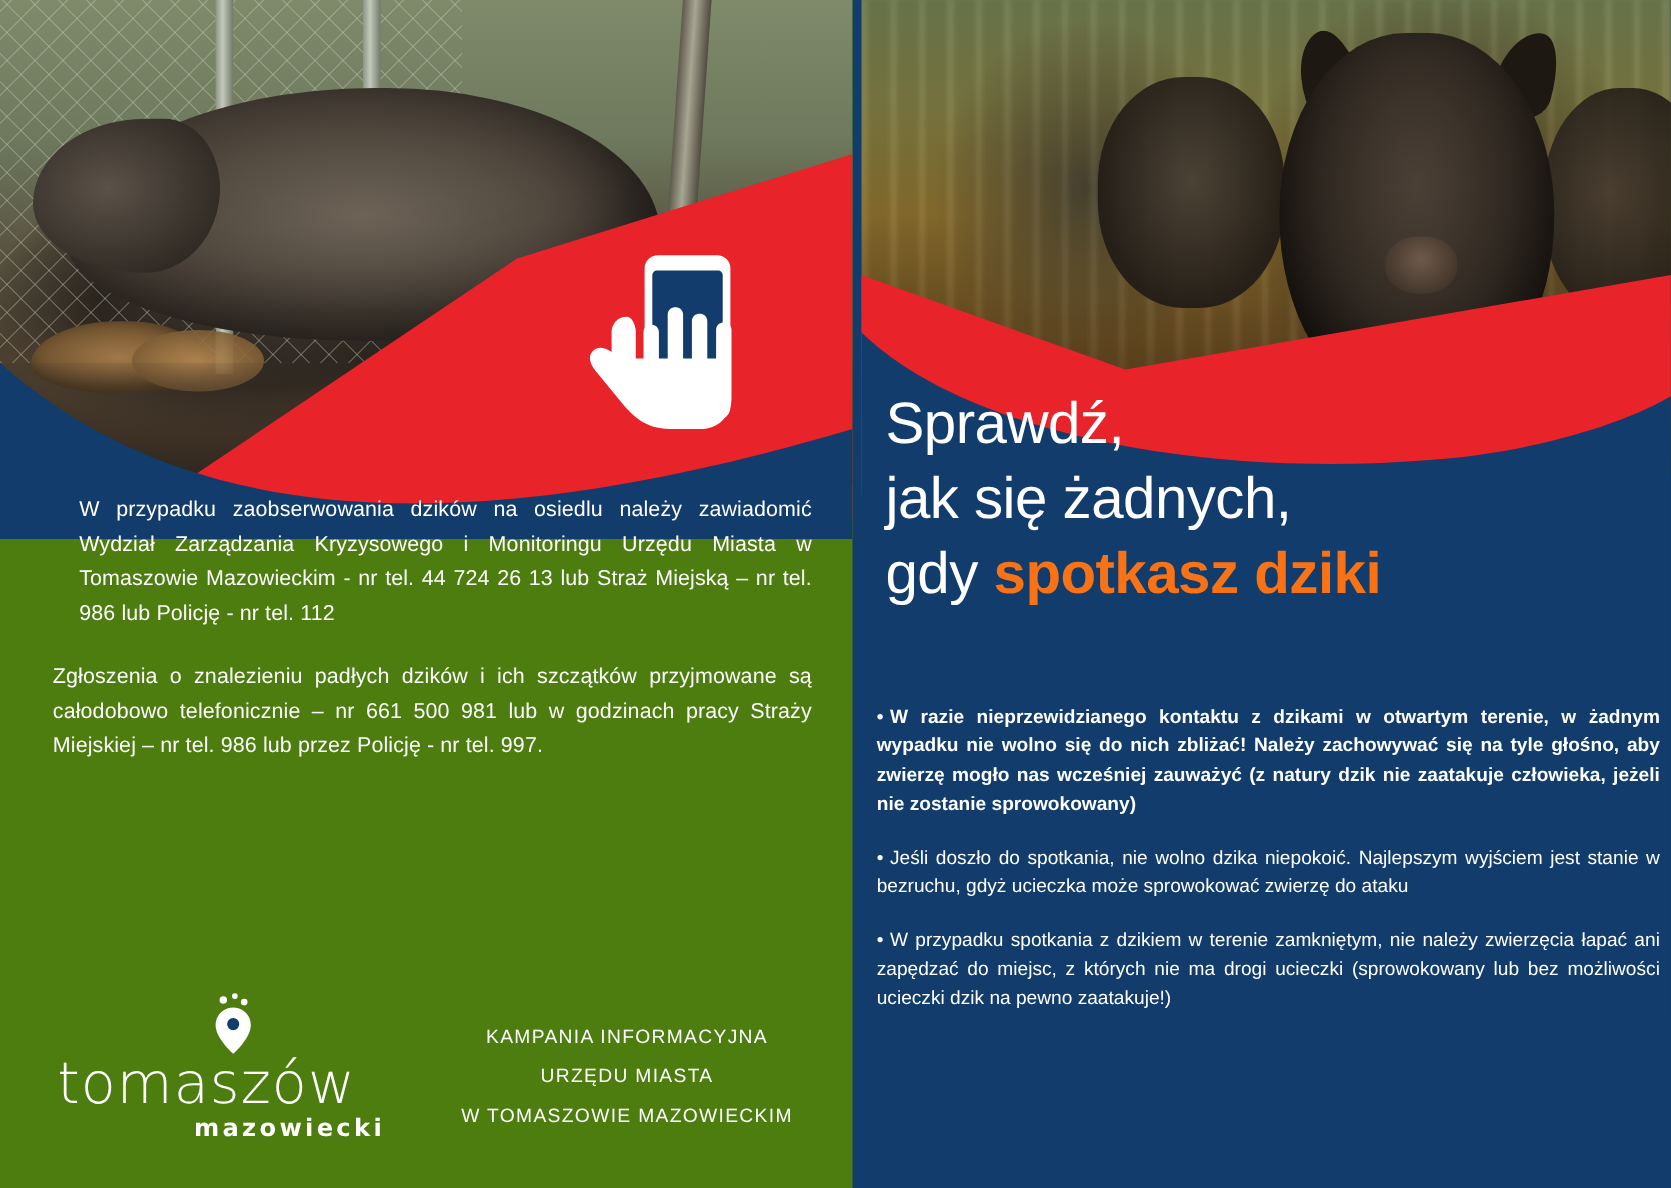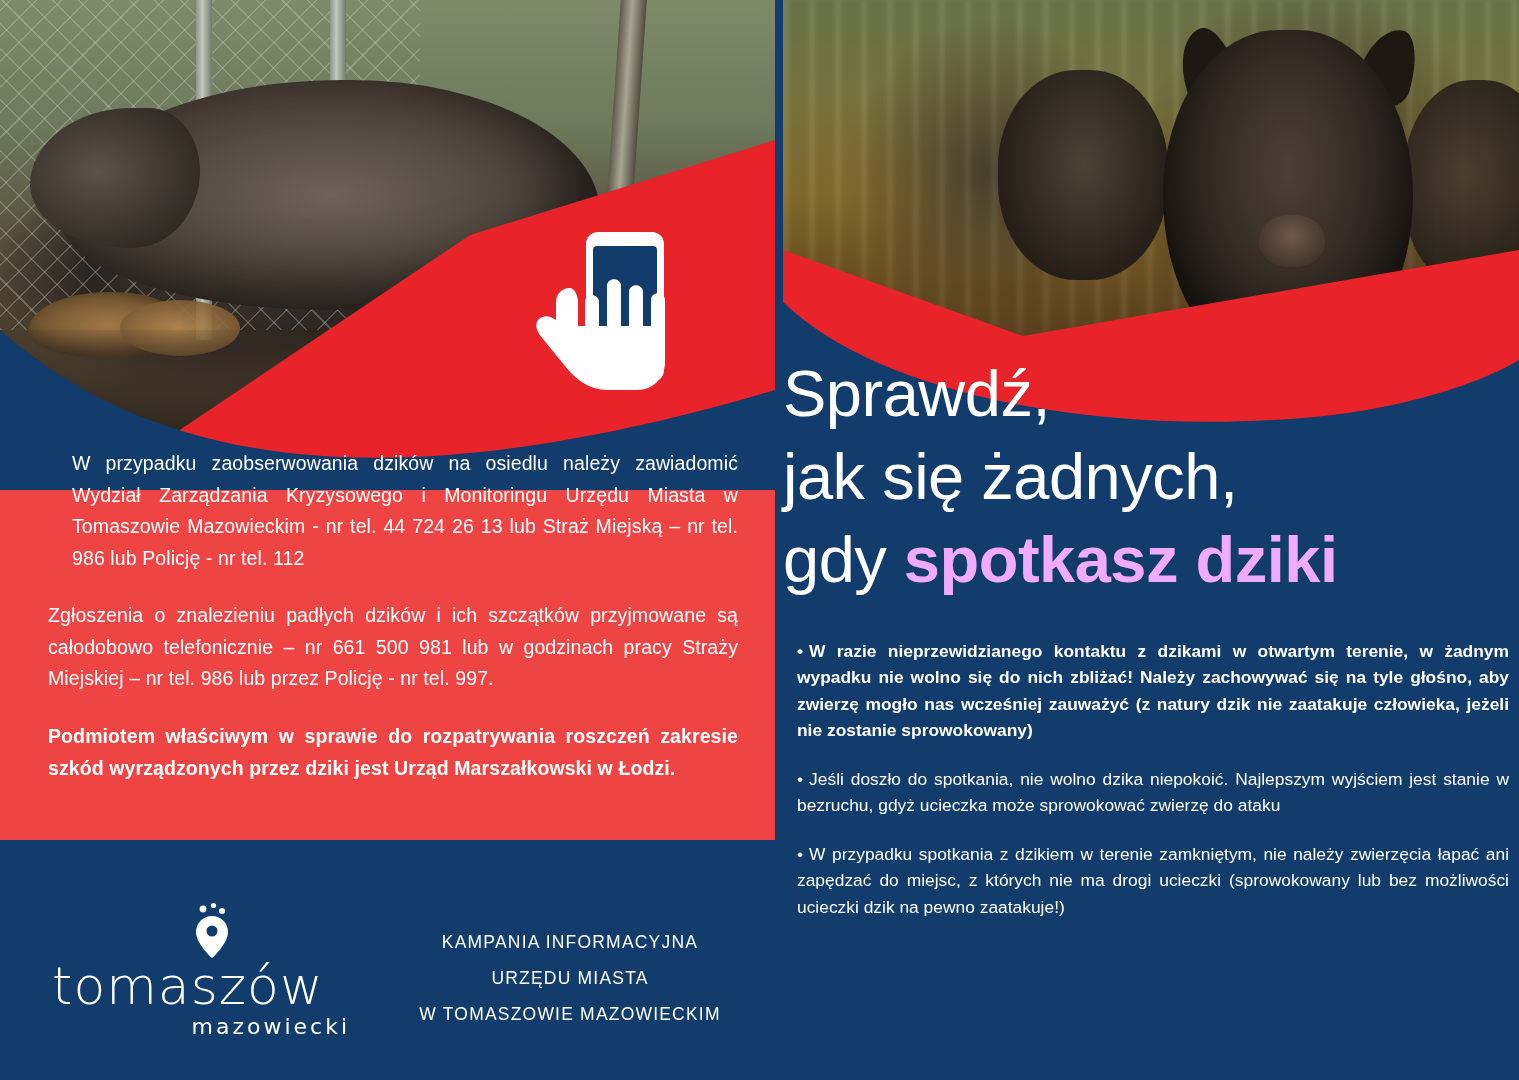--- a/index.html
+++ b/index.html
@@ -12,22 +12,22 @@
   .page {
     position: relative;
     width: 1519px; height: 1080px;
     background: #113c6b;
     overflow: hidden;
   }
 
   
   .left-panel {
     position: absolute; left: 0; top: 0;
-    width: 775px; height: 840px;
-    background: #ef4444;
+    width: 775px; height: 1080px;
+    background: #4d7c0f;
   }
   .photo-left {
     position: absolute; left: 0; top: 0;
     width: 775px; height: 440px;
     overflow: hidden;
   }
   .photo-left .img {
     position: absolute; inset: 0;
     background:
       radial-gradient(ellipse 320px 180px at 30% 62%, #3b342c 0%, #2b251f 45%, rgba(43,37,31,0) 75%),
@@ -121,21 +121,21 @@
     width: 320px; color: #fff;
   }
   .brand .pin { width: 46px; height: 58px; margin: 0 auto 2px; display:block; }
   .brand .name {
     font-size: 52px; letter-spacing: 1px; line-height: 1;
     font-family: "DejaVu Sans", sans-serif; font-weight: 300;
   }
   .brand .sub {
     font-size: 22px; letter-spacing: 3px; text-align: right;
     padding-right: 22px; margin-top: 2px;
-    font-family: "DejaVu Sans", sans-serif; font-weight: 400;
+    font-family: "DejaVu Sans", sans-serif; font-weight: 700;
   }
   .campaign {
     position: absolute; left: 400px; top: 925px;
     width: 340px; text-align: center; color: #fff;
     font-size: 17.5px; letter-spacing: 1.2px; line-height: 2.05;
   }
 
   
   .right-panel {
     position: absolute; left: 783px; top: 0;
@@ -190,28 +190,28 @@
   .photo-right .mud {
     position: absolute; left: 0; bottom: 0; width: 100%; height: 120px;
     background: linear-gradient(180deg, rgba(90,62,28,0), #5a3e1c 55%, #3b2814);
   }
   .curve-right {
     position: absolute; left: 0; top: 250px; width: 736px; height: 200px;
     pointer-events: none;
   }
 
   .headline {
-    position: absolute; left: 0; top: 352px; width: 700px;
+    position: absolute; left: 22px; top: 352px; width: 700px;
     color: #ffffff;
-    font-size: 65px;
+    font-size: 53px;
     line-height: 1.28;
     font-weight: normal;
     letter-spacing: -0.5px;
   }
-  .headline .hl-red { color: #f0abfc; font-weight: bold; }
+  .headline .hl-red { color: #f97316; font-weight: bold; }
 
   .bullets {
     position: absolute; left: 14px; top: 638px; width: 712px;
   }
   .bullet {
     color: #ffffff;
     font-size: 17.4px;
     line-height: 1.52;
     text-align: justify;
     margin-bottom: 22px;
@@ -258,21 +258,20 @@
       <path d="M40,60 c-9,0 -14,7 -14,14 v18 c0,0 -10,-8 -17,-1 c-6,6 -1,14 4,20
                l22,27 c10,12 22,24 44,24 h28 c16,0 28,-12 28,-28 v-62
                c0,-9 -14,-9 -14,0 v26 h-8 v-34 c0,-9 -14,-9 -14,0 v34 h-8 v-40
                c0,-9 -14,-9 -14,0 v40 h-8 v-24 c0,-9 -14,-9 -14,0 v24 h-7 v-24
                c0,-7 -4,-14 -8,-14 z" fill="#ffffff"></path>
     </svg>
 
     <div class="left-text">
       <p class="para first">W przypadku zaobserwowania dzików na osiedlu należy zawiado­mić Wydział Zarządzania Kryzysowego i Monitoringu Urzędu Miasta w Tomaszowie Mazowieckim  - nr tel. 44  724 26 13  lub Straż Miej­ską – nr tel. 986 lub Policję  - nr tel. 112</p>
       <p class="para">Zgłoszenia o znalezieniu padłych dzików i ich szczątków przyjmowa­ne są całodobowo telefonicznie – nr 661 500 981 lub w godzinach pracy Straży Miejskiej – nr tel. 986 lub przez Policję  - nr tel. 997.</p>
-      <p class="para bold">Podmiotem właściwym w sprawie do rozpatrywania roszczeń zakre­sie szkód wyrządzonych przez dziki jest Urząd Marszałkowski w Łodzi.</p>
     </div>
 
     <div class="brand">
       <svg class="pin" viewBox="0 0 46 58">
         <circle cx="14" cy="9" r="3.4" fill="#ffffff"></circle>
         <circle cx="24.5" cy="5.5" r="2.6" fill="#ffffff"></circle>
         <circle cx="33" cy="11" r="3" fill="#ffffff"></circle>
         <path d="M23,16 c-9,0 -16,7 -16,16 c0,12 16,26 16,26 c0,0 16,-14 16,-26 c0,-9 -7,-16 -16,-16 z" fill="#ffffff"></path>
         <circle cx="23" cy="31" r="5.5" fill="#113c6b"></circle>
       </svg>

